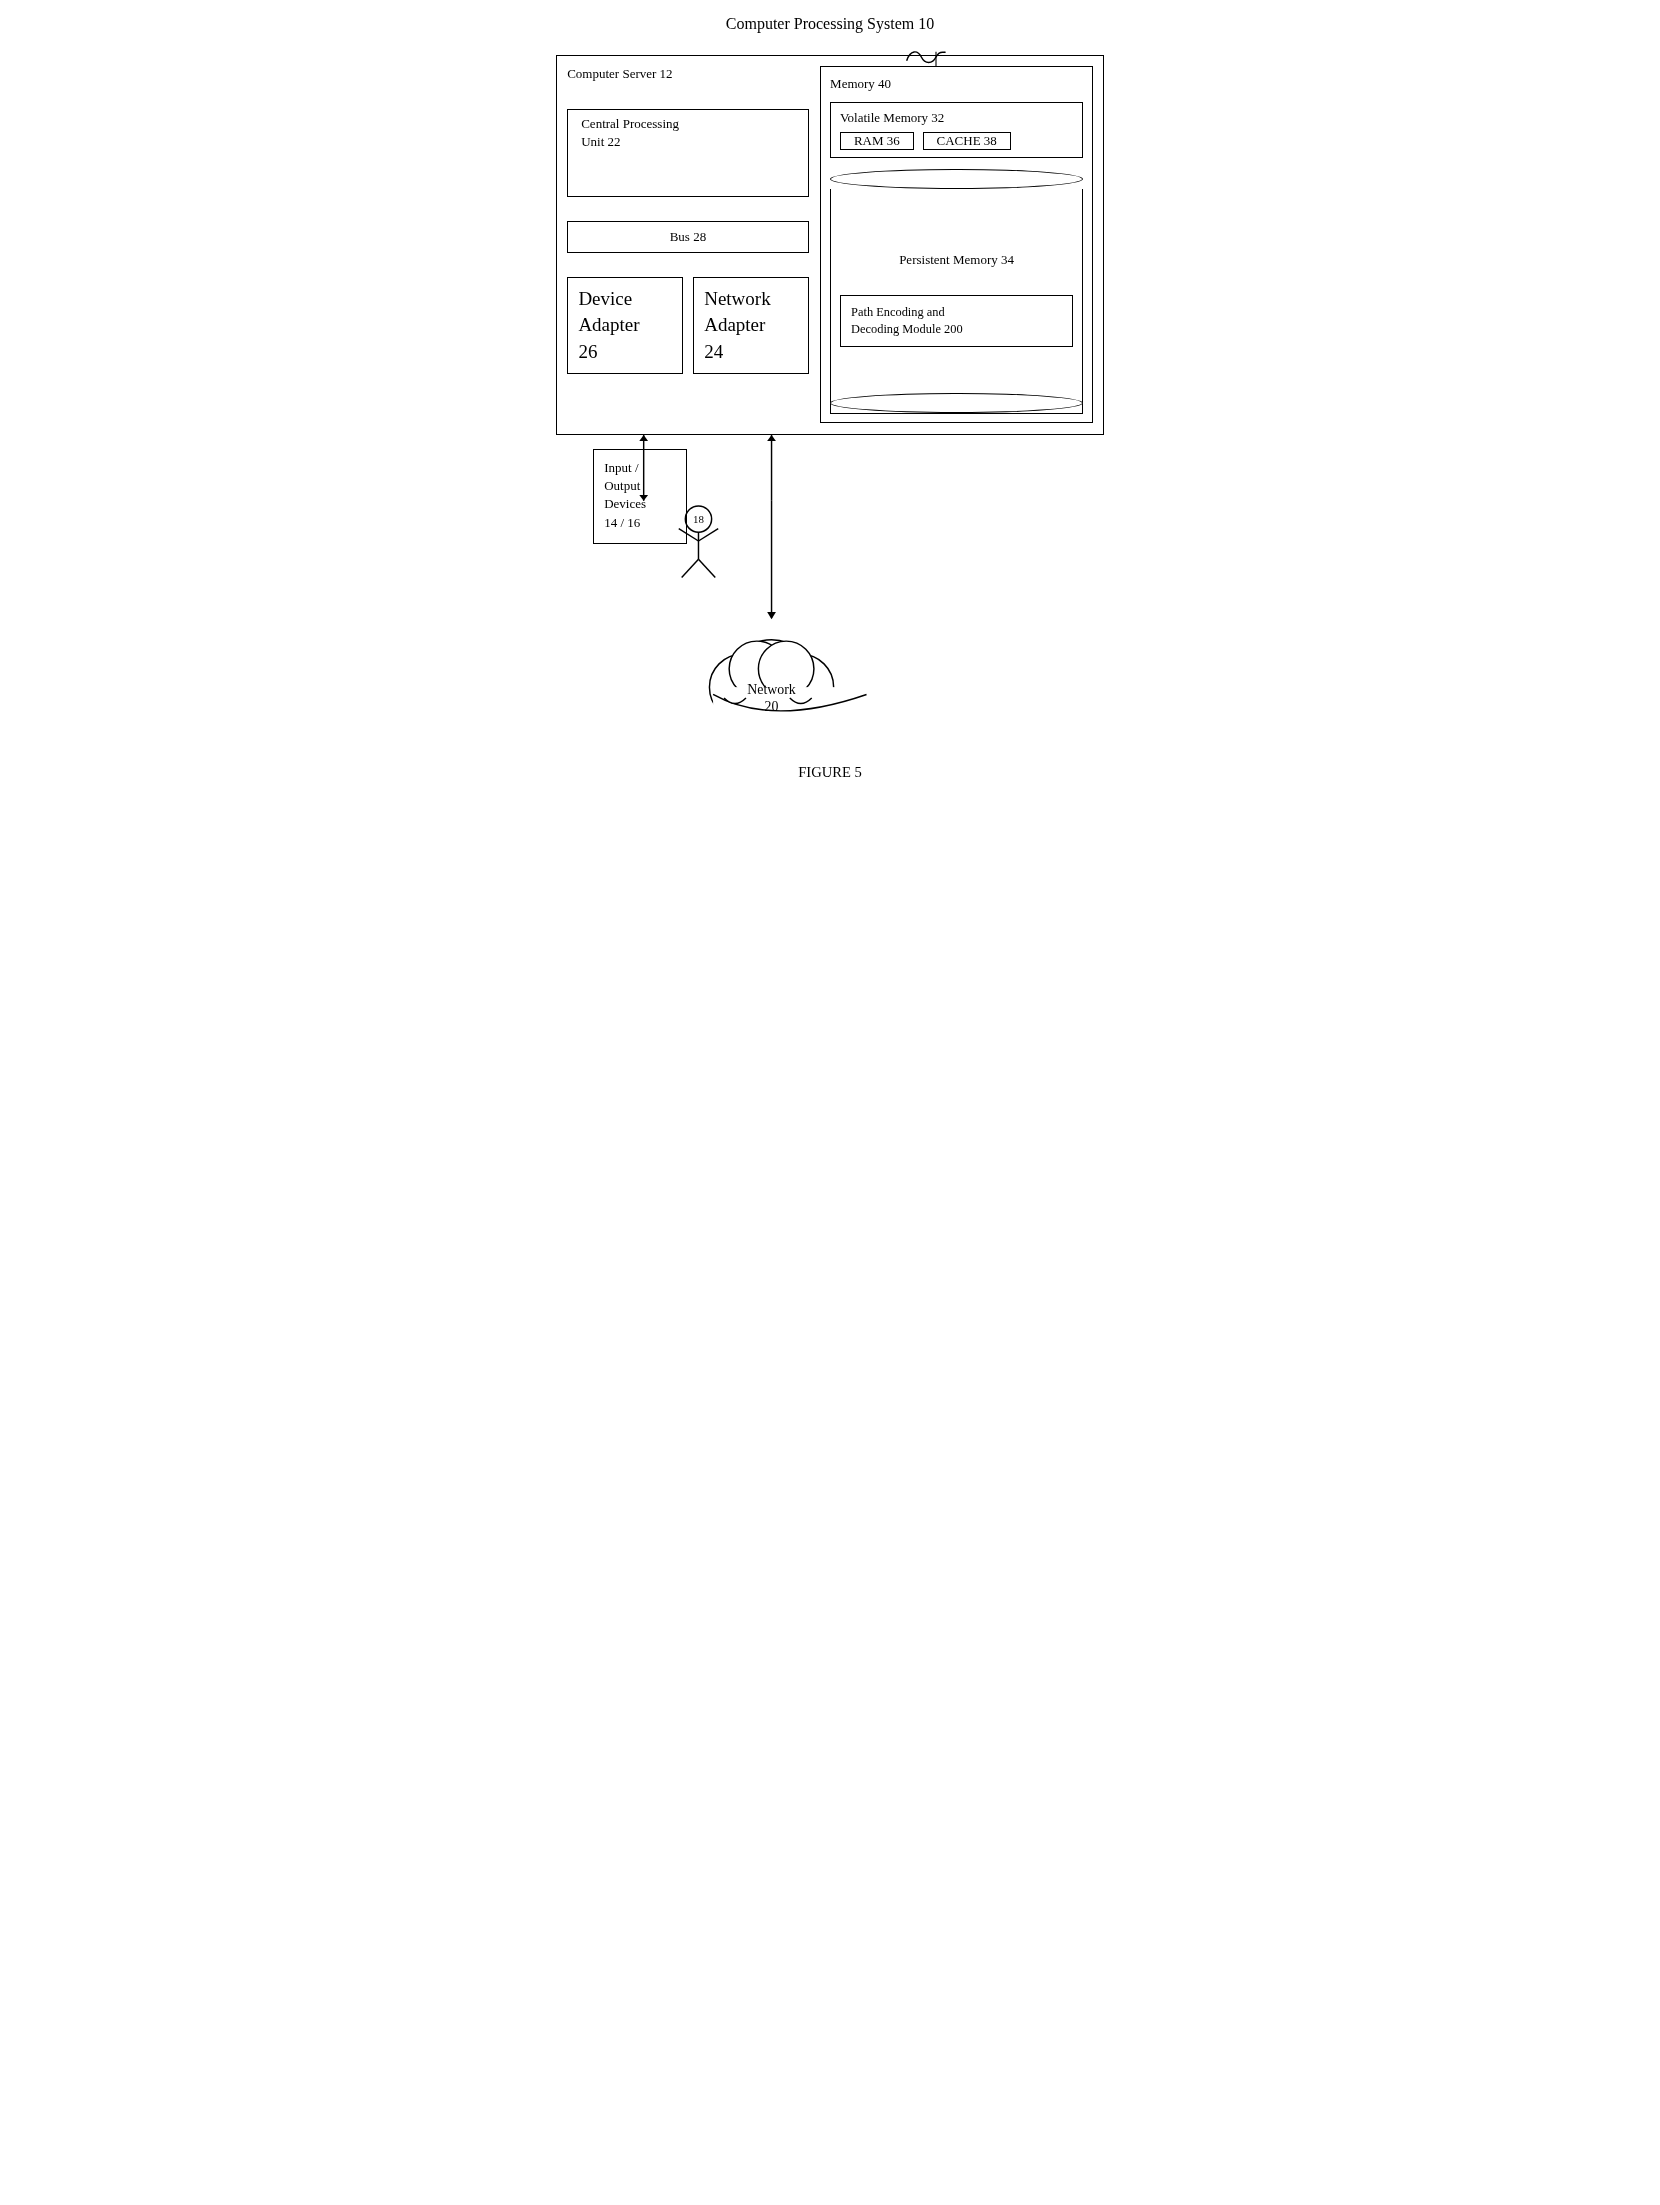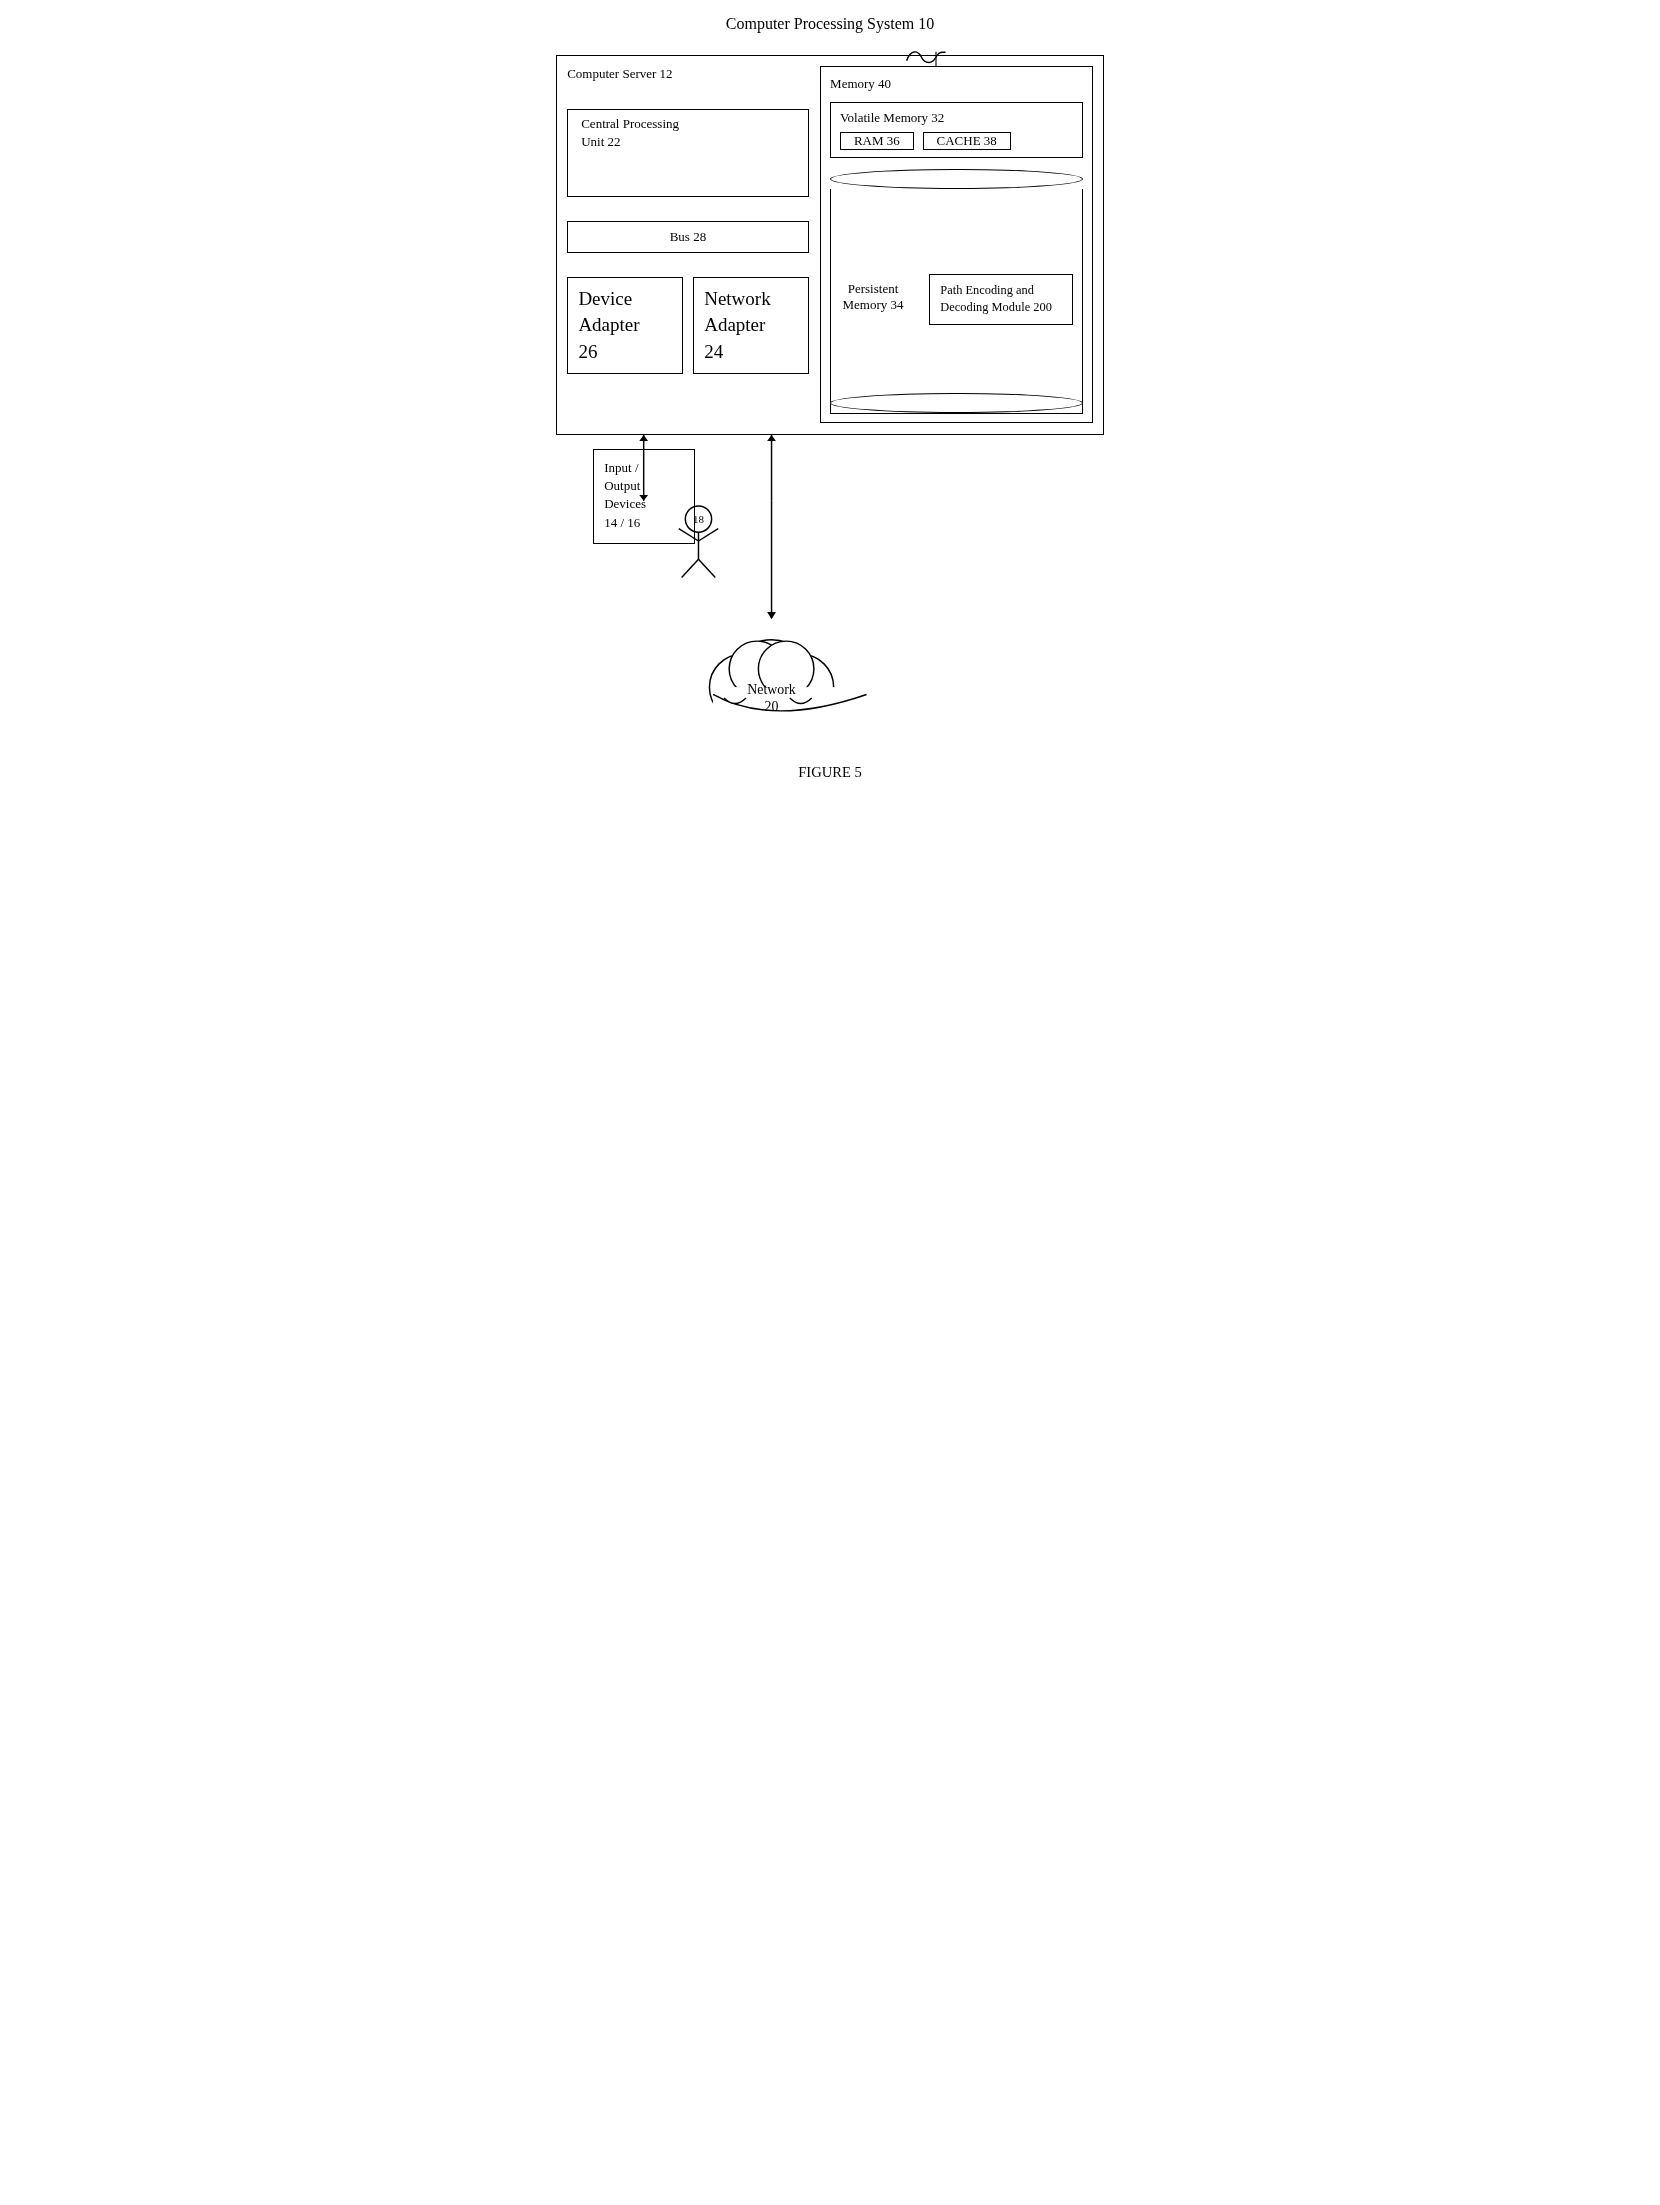--- a/index.html
+++ b/index.html
@@ -144,21 +144,21 @@
     .cylinder-body {
       width: 100%;
       border-left: 1.5px solid #000;
       border-right: 1.5px solid #000;
       border-bottom: 1.5px solid #000;
       border-bottom-left-radius: 0;
       border-bottom-right-radius: 0;
       flex: 1;
       position: relative;
       display: flex;
-      flex-direction: row;
+      flex-direction: column;
       align-items: center;
       justify-content: center;
       gap: 23px;
       padding: 11.7px 8.8px 14.6px;
     }
     .cylinder-top {
       width: 100%;
       height: 20.5px;
       border: 1.5px solid #000;
       border-radius: 50%;
@@ -197,21 +197,21 @@
       flex-direction: column;
       align-items: flex-start;
       margin-top: 0;
     }
 
     .io-box {
       border: 1.5px solid #000;
       padding: 8.8px 10.2px;
       font-size: 13px;
       line-height: 1.4;
-      width: 102px;
+      width: 94px;
       min-height: 95px;
       margin-top: 7.3px;
     }
 
     .figure-label {
       text-align: center;
       font-size: 14.6px;
       font-weight: normal;
       margin-top: 22px;
     }

